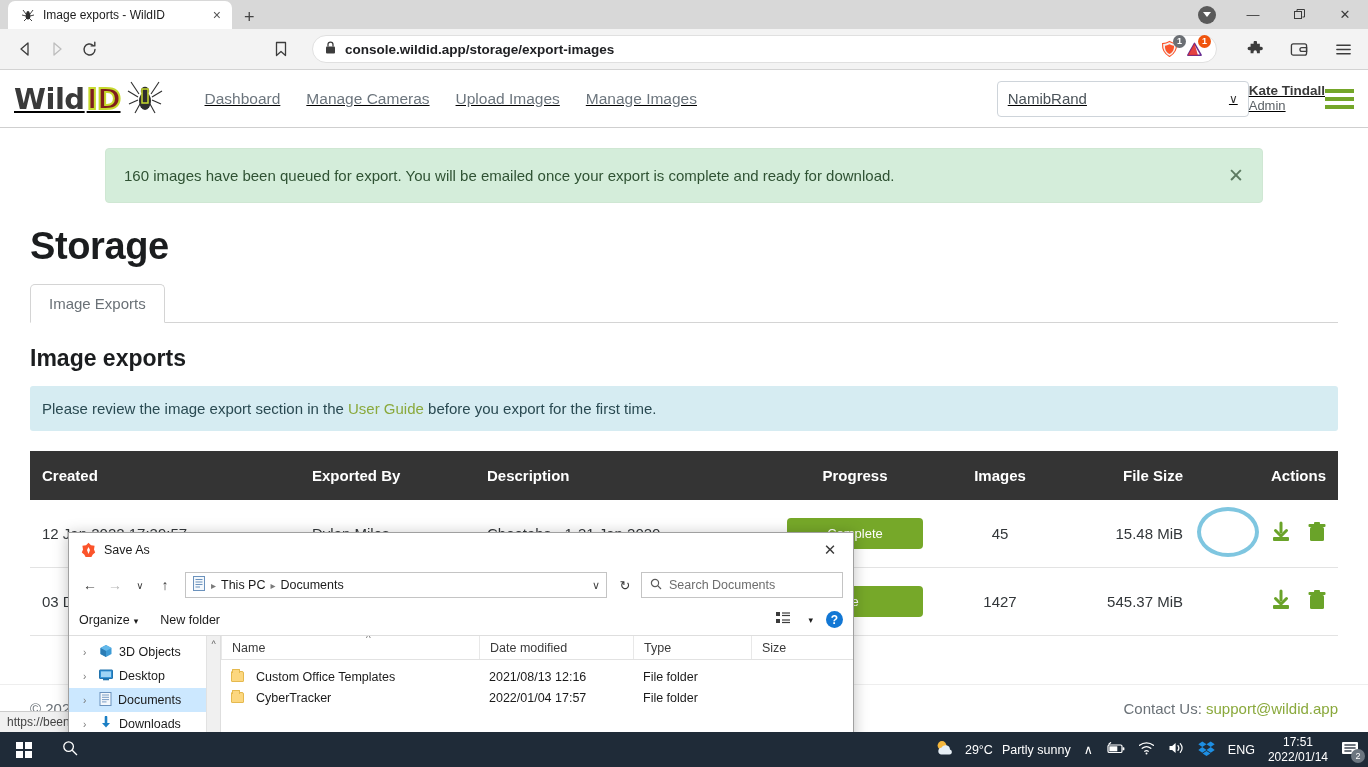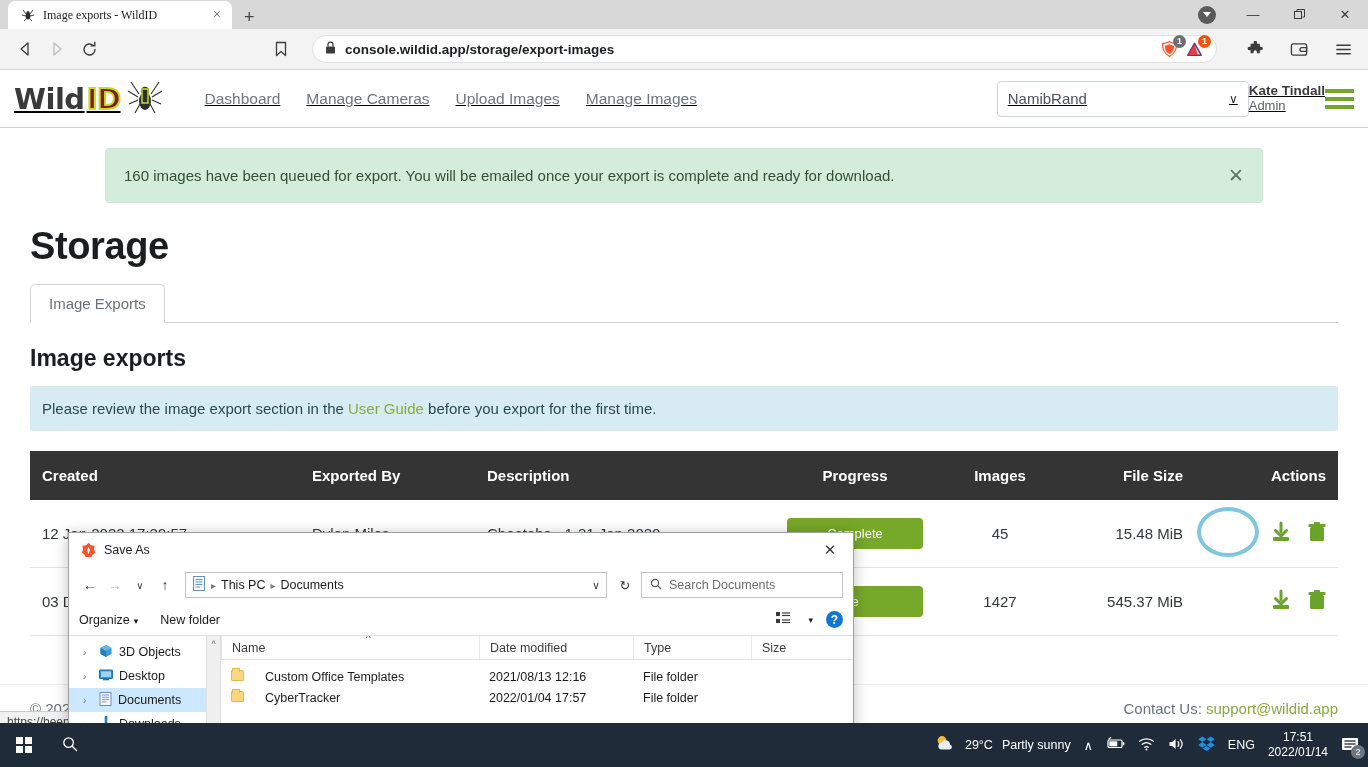--- a/index.html
+++ b/index.html
@@ -16,21 +16,21 @@
 
   .tabstrip {
     height: 29px; background: #d8d8d8;
     display: flex; align-items: flex-end; position: relative;
   }
   .tab {
     width: 224px; height: 28px; background: #fff;
     border-radius: 7px 7px 0 0;
     display: flex; align-items: center; gap: 8px;
     padding: 0 8px 0 12px; margin-left: 8px;
-    font-size: 12px; color: #1c1c1c; font-family: Liberation Serif, serif;
+    font-size: 12px; color: #1c1c1c;
   }
   .tab-favicon {
     width: 15px; height: 15px; flex: 0 0 15px;
     display: flex; align-items: center; justify-content: center;
   }
   .tab-title {
     flex: 1; white-space: nowrap; overflow: hidden;
     text-overflow: ellipsis; font-size: 12px;
   }
   .tab-close { font-size: 14px; color: #555; cursor: default; line-height: 1; padding: 0 3px;}
@@ -228,37 +228,37 @@
   .sa-files { flex: 1; overflow: hidden; }
   .files-head {
     height: 24px; display: flex; align-items: center;
     border-bottom: 1px solid #e2e2e2; font-size: 12.5px; color: #3b3b3b;
     position: relative;
   }
   .files-head .col { padding-left: 10px; border-left: 1px solid #e8e8e8; height: 100%; display: flex; align-items: center; }
   .files-head .col:first-child { border-left: none; }
   .sortmark { position: absolute; left: 145px; top: -3px; font-size: 10px; color: #6f6f6f; }
   .file-row { height: 21px; display: flex; align-items: center; font-size: 12.5px; color: #1b1b1b; }
-  .file-row .col { padding-left: 10px; display: flex; align-items: flex-start; gap: 21px; }
+  .file-row .col { padding-left: 10px; display: flex; align-items: center; gap: 12px; }
   .col-name { width: 258px; }
   .col-date { width: 154px; }
   .col-type { width: 118px; }
   .col-size { width: 80px; }
   .folder-ico {
     width: 13px; height: 11px; background: #fcd77f; border: 1px solid #e5b94e;
     border-radius: 1px 2px 1px 1px; position: relative; flex: 0 0 13px;
   }
   .folder-ico::before {
     content: ""; position: absolute; top: -3px; left: 0; width: 6px; height: 3px;
     background: #fcd77f; border: 1px solid #e5b94e; border-bottom: none; border-radius: 1px 1px 0 0;
   }
 
   
   .taskbar {
-    position: absolute; left: 0; right: 0; bottom: 0; height: 44px;
+    position: absolute; left: 0; right: 0; bottom: 0; height: 35px;
     background: #1f2b38; display: flex; align-items: center; z-index: 100;
   }
   .tb-start {
     width: 47px; height: 35px; display: flex; align-items: center; justify-content: center;
   }
   .win-logo { width: 16px; height: 16px; display: grid; grid-template-columns: 1fr 1fr; grid-template-rows: 1fr 1fr; gap: 2px; }
   .win-logo i { background: #fff; display: block; }
   .tb-search { width: 46px; height: 35px; display: flex; align-items: center; justify-content: center; color: #fff; font-size: 15px; }
   .tb-tray { margin-left: auto; display: flex; align-items: center; gap: 13px; padding-right: 8px; color: #fff; font-size: 12.5px; }
   .weather { display: flex; align-items: center; gap: 9px; }

